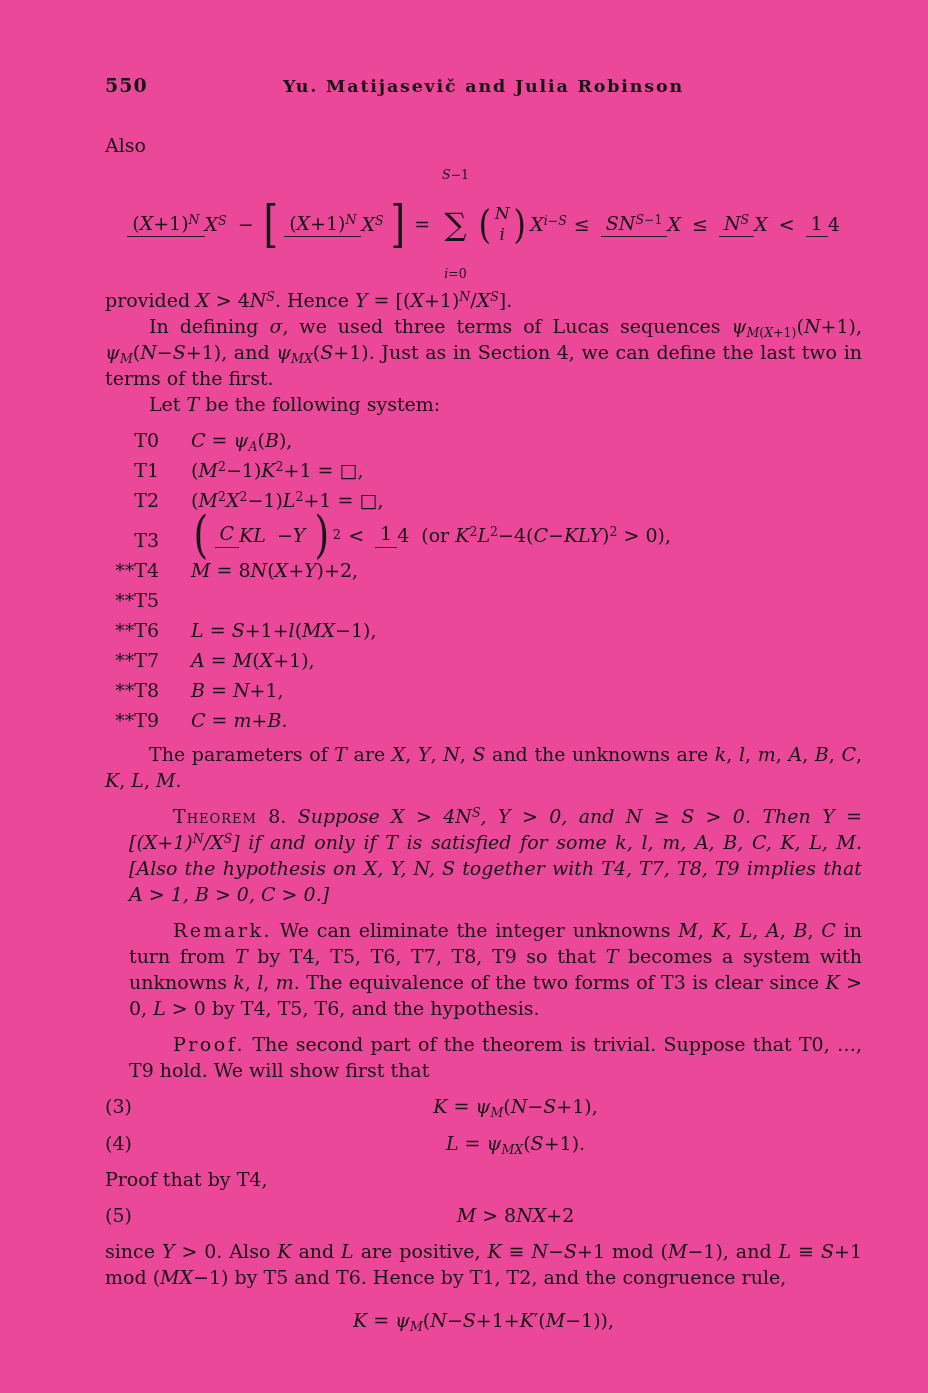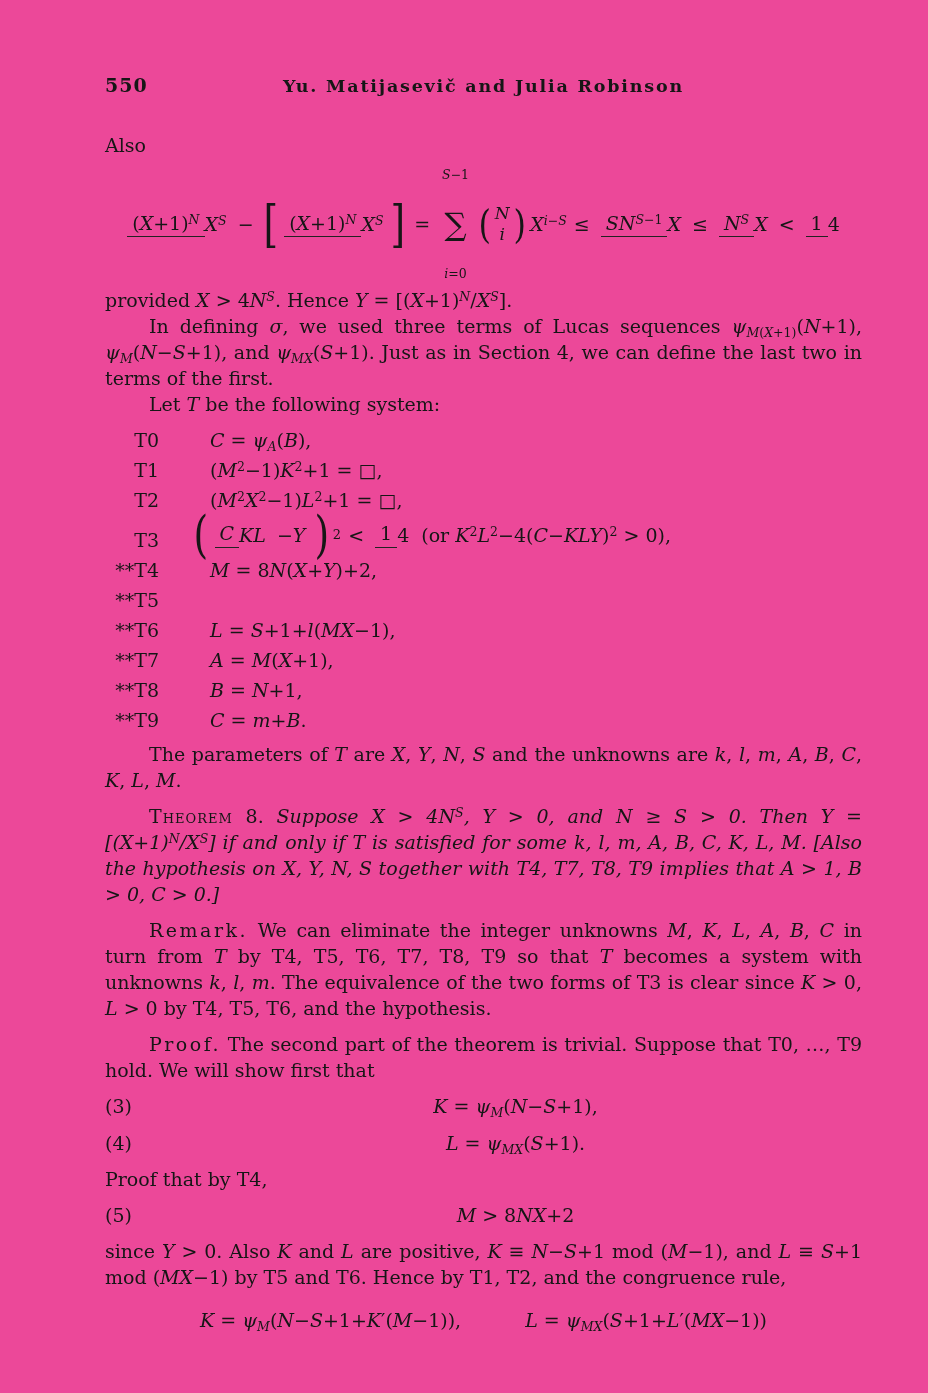--- a/index.html
+++ b/index.html
@@ -10,42 +10,42 @@
   sup{font-size:66%;vertical-align:0.5em;line-height:0;}
   sub{font-size:66%;vertical-align:-0.3em;line-height:0;}
   
   .hdr{display:flex;align-items:baseline;padding:74px 66px 0 105px;font-weight:bold;}
   .hdr .pgnum{width:90px;font-size:19px;letter-spacing:1px;}
   .hdr .rtitle{flex:1;text-align:center;font-size:17.5px;letter-spacing:1.8px;}
   .hdr .spacer{width:90px;}
   
   p{margin:0;line-height:26px;text-align:justify;}
   .indent{text-indent:44px;}
-  .mt{margin-top:10px;}
+  .mt{margin-top:10px;margin-left:24px;}
   .also{margin-top:36px;}
   
   .de{display:flex;align-items:center;justify-content:center;margin:10px 0 6px;line-height:1.2;}
   .frac{display:inline-flex;flex-direction:row;align-items:center;line-height:1.25;
         vertical-align:middle;margin:0 4px;}
   .frac .num{padding:0 5px 1px;border-bottom:1.5px solid #222;}
   .frac .den{padding-top:1px;}
   .op{margin:0 7px;}
   .bigdelim{font-size:50px;line-height:0;font-weight:400;transform:scaleX(.75);}
   .sum{display:inline-flex;flex-direction:column;align-items:center;line-height:1;margin:0 5px;gap:28px;}
   .sum .lim{font-size:12.5px;line-height:1.1;}
   .sum .sigma{font-size:31px;line-height:.95;}
   .binom{display:inline-flex;align-items:center;margin:0 3px;}
   .binom .bigp{font-size:40px;line-height:0;transform:scaleX(.8);}
   .binom .stack{display:inline-flex;flex-direction:column;align-items:center;
                 line-height:1.25;font-size:17px;padding:0 2px;}
   
   .system{margin:8px 0 6px;}
   .sys-row{display:flex;align-items:flex-end;line-height:30px;}
   .sys-label{width:54px;text-align:right;white-space:pre;}
-  .sys-formula{margin-left:51px;}
+  .sys-formula{margin-left:32px;}
   .t3-formula{display:flex;align-items:center;margin-left:32px;padding:5px 0;}
   .t3pow{font-size:13px;vertical-align:22px;line-height:0;margin-left:1px;}
   .tail{margin-left:8px;}
   
   .sc{font-variant:small-caps;letter-spacing:1px;}
   .theorem-statement{font-style:italic;}
   .spread{letter-spacing:2.5px;}
   
   .eqrow{display:flex;align-items:center;margin:9px 0;line-height:28px;}
   .eqno{width:64px;}
@@ -193,17 +193,16 @@
 
     <div class="eqrow">
       <span class="eqno">(5)</span>
       <span class="eqbody"><i>M</i> &gt; 8<i>NX</i>+2</span>
     </div>
 
     <p>since <i>Y</i> &gt; 0. Also <i>K</i> and <i>L</i> are positive, <i>K</i> ≡ <i>N</i>−<i>S</i>+1 mod (<i>M</i>−1), and <i>L</i> ≡ <i>S</i>+1 mod (<i>MX</i>−1) by T5 and T6. Hence by T1, T2, and the congruence rule,</p>
 
     <div class="finalrow">
       <span><i>K</i> = <i>ψ</i><sub><i>M</i></sub>(<i>N</i>−<i>S</i>+1+<i>K</i>′(<i>M</i>−1)),</span>
-      <span><i>L</i> = <i>ψ</i><sub><i>MX</i></sub>(<i>S</i>+1+<i>L</i>′(<i>MX</i>−1))</span>
     </div>
 
   </div>
 </div>
 
 </body></html>

